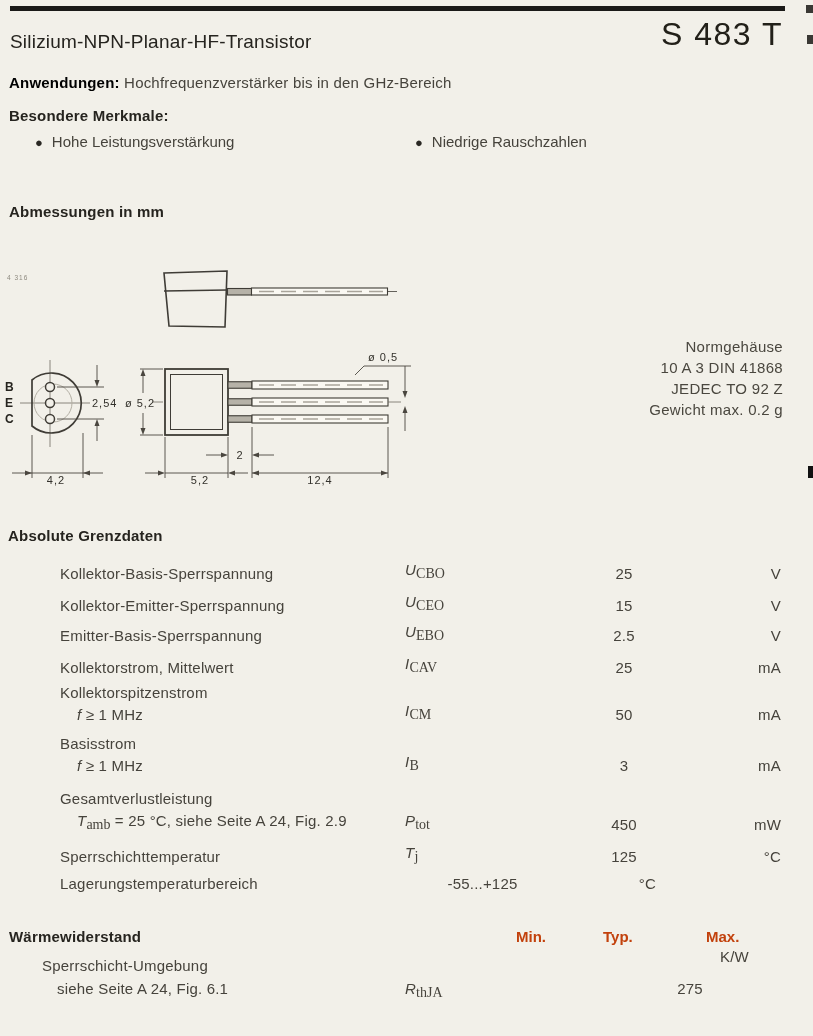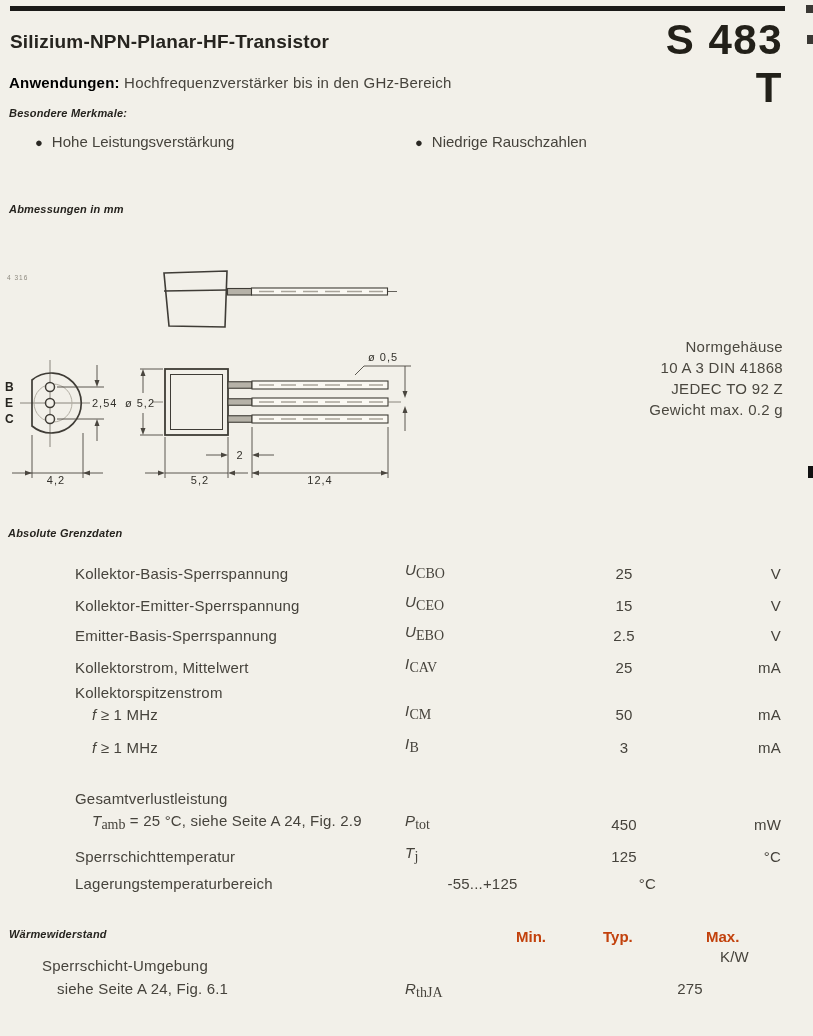--- a/index.html
+++ b/index.html
@@ -7,33 +7,33 @@
   body {
     position:relative;
     background:#f2f0e9;
     font-family:"Liberation Sans", sans-serif;
     color:#46433c;
     overflow:hidden;
   }
   .abs { position:absolute; }
   .bold { font-weight:bold; color:#000000; }
   .rule-top { background:#1b1a18; }
-  .title { font-size:19px; font-weight:bold; color:#26241f; letter-spacing:0.2px; }
-  .partno { font-size:42px; font-weight:bold; color:#222019; letter-spacing:1.5px; text-align:right; }
+  .title { font-size:19px; font-weight:normal; color:#26241f; letter-spacing:0.2px; }
+  .partno { font-size:32px; font-weight:normal; color:#222019; letter-spacing:1.5px; text-align:right; }
   .bodytext { font-size:15px; letter-spacing:0.2px; }
-  .heading { font-size:11px; font-weight:bold; color:#26241f; letter-spacing:0.2px;font-style:italic; }
+  .heading { font-size:15px; font-weight:bold; color:#26241f; letter-spacing:0.2px; }
   .bullet-row { display:flex; align-items:baseline; gap:9px; font-size:15px; }
   .bullet-dot { font-size:13px; color:#2a2823; }
   .housing { text-align:right; font-size:15px; line-height:21px; letter-spacing:0.3px; color:#4a473f; }
   .grow {
     position:absolute; left:0; width:813px;
     display:grid; grid-template-columns:405px 155px 128px 1fr;
     align-items:end; font-size:15px; line-height:22px; letter-spacing:0.2px;
   }
-  .grow .lbl { padding-left:43px;margin-left:32px; }
+  .grow .lbl { padding-left:60px; }
   .grow .lbl .sub-line { padding-left:17px; }
   .grow .val { text-align:center; }
   .grow .unit { text-align:right; padding-right:32px; }
   .sym-i { font-style:italic; }
   sub.ssub { font-size:14px; vertical-align:-3px; letter-spacing:0;font-family:Liberation Serif, serif; }
   .colhead { font-size:15px; font-weight:bold; color:#c2410c; }
   .edge-mark { background:#3a3834; }
   svg text { font-family:"Liberation Sans", sans-serif; fill:#33312b; }
   svg .dimtxt { font-size:11px; letter-spacing:1px; }
   svg .pinlbl { font-size:12px; font-weight:bold; fill:#26241f; }
@@ -213,20 +213,21 @@
     <div>Kollektorspitzenstrom</div>
     <div class="sub-line"><span class="sym-i">f</span><span> ≥ 1 MHz</span></div>
   </div>
   <div><span class="sym-i">I</span><sub class="ssub">CM</sub></div>
   <div class="val">50</div>
   <div class="unit">mA</div>
 </div>
 
 <div class="grow" style="top:733px;">
   <div class="lbl">
+    <div>Basisstrom</div>
     <div class="sub-line"><span class="sym-i">f</span><span> ≥ 1 MHz</span></div>
   </div>
   <div><span class="sym-i">I</span><sub class="ssub">B</sub></div>
   <div class="val">3</div>
   <div class="unit">mA</div>
 </div>
 
 <div class="grow" style="top:788px;">
   <div class="lbl">
     <div>Gesamtverlustleistung</div>

